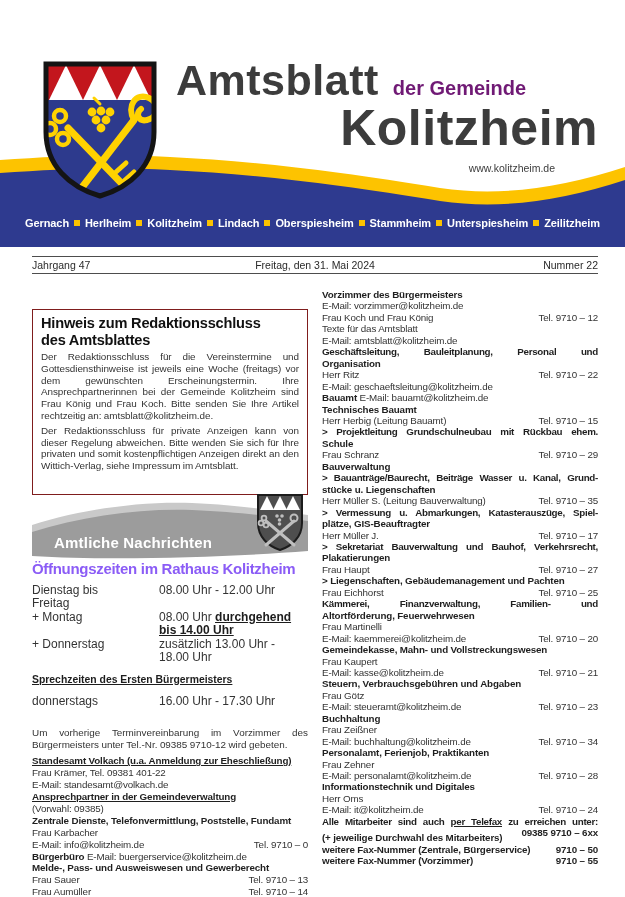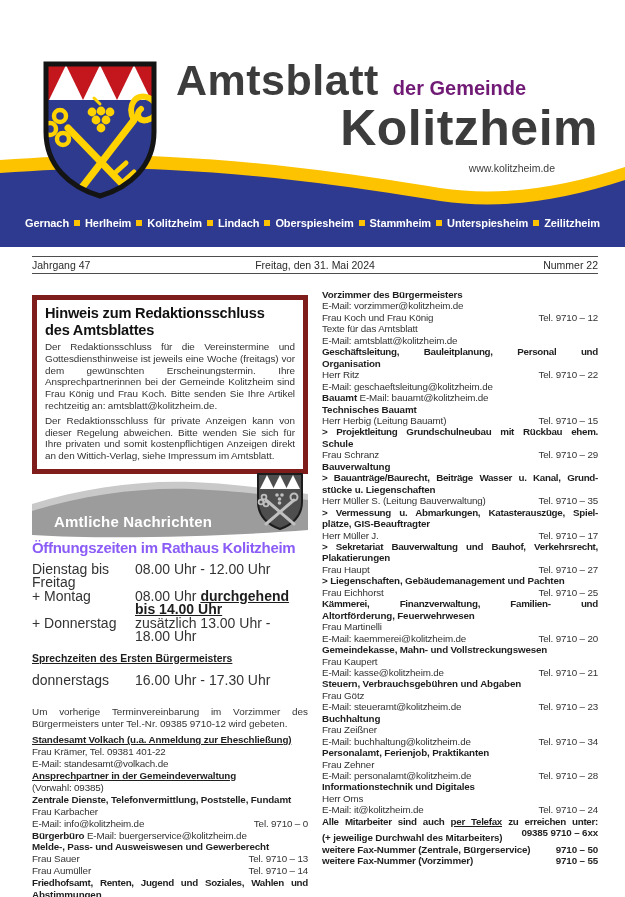--- a/index.html
+++ b/index.html
@@ -28,34 +28,34 @@
     border-top:1px solid #4d4d4d; border-bottom:1px solid #4d4d4d;
     font-size:10.5px; color:#2a2a2a; display:flex; align-items:center; }
   .issuebar .vol { position:absolute; left:0; }
   .issuebar .date { position:absolute; left:50%; transform:translateX(-50%); }
   .issuebar .num { position:absolute; right:0; }
   
   .col { position:absolute; top:289px; width:276px; }
   .col-l { left:32px; }
   .col-r { left:322px; }
   
-  .notice { border:5px solid #7f1d1d; padding:5px 8px 7px; margin-top:6px; }
+  .notice { border:1px solid #7f1d1d; padding:5px 8px 22px; margin-top:20px; }
   .notice-title { font-size:14.6px; font-weight:bold; color:#111; line-height:16.5px; letter-spacing:-0.2px; }
   .notice p { font-size:9.9px; line-height:11.8px; text-align:justify; margin-top:3px;
               letter-spacing:-0.05px; word-spacing:-0.3px; color:#333; }
   
   .banner { position:relative; margin-top:4px; height:60px; }
   .banner-svg { position:absolute; left:0; top:0; width:276px; height:60px; }
   .banner-label { position:absolute; left:22px; bottom:8px; color:#fff; font-weight:bold;
                   font-size:15px; letter-spacing:0.2px; z-index:2; }
   .crest-gray { position:absolute; right:2px; top:-8px; width:52px; height:62px; z-index:3; }
   
   .oh-title { font-size:15px; font-weight:bold; color:#8b5cf6; margin-top:1px; letter-spacing:-0.3px; }
   .oh-table { margin-top:7px; }
-  .oh-row, .sprech-row { display:grid; grid-template-columns:103px 1fr; font-size:14px; line-height:13.5px; }
+  .oh-row, .sprech-row { display:grid; grid-template-columns:103px 1fr; font-size:12px; line-height:13.5px;gap:24px; }
   .strongu { font-weight:bold; text-decoration:underline; color:#1d1d1d; }
   .sprech-head { font-weight:bold; text-decoration:underline; font-size:10.4px; color:#1d1d1d; margin-top:9px; }
   .sprech-row { margin-top:10px; }
   .note { margin-top:19px; font-size:9.9px; line-height:11.9px; text-align:justify; word-spacing:-0.3px; }
   
   .contacts { margin-top:4px; }
   .cline { position:relative; font-size:9.8px; line-height:11.45px; letter-spacing:-0.15px;
            white-space:nowrap; color:#333; }
   .col-l .cline { line-height:11.9px; }
   .sb { font-weight:bold; color:#1f1f1f; }

